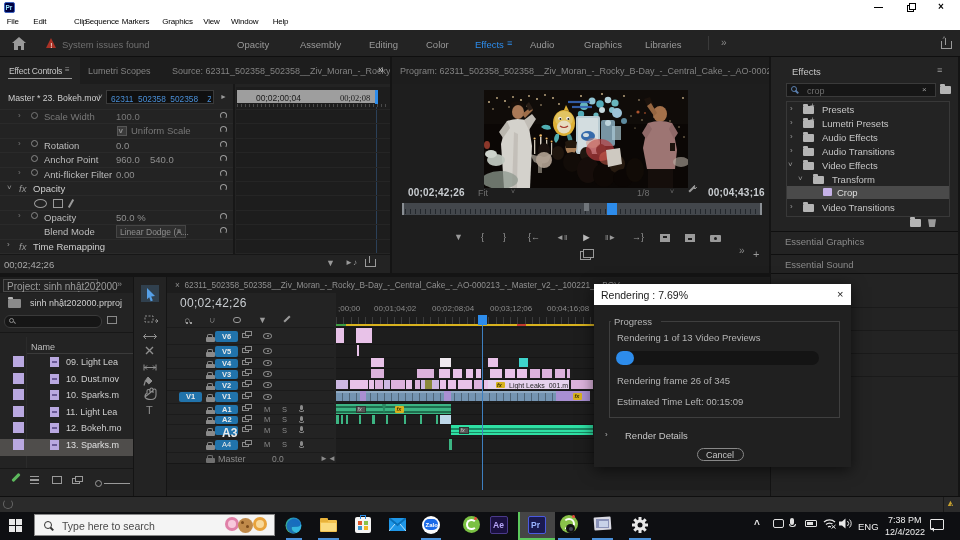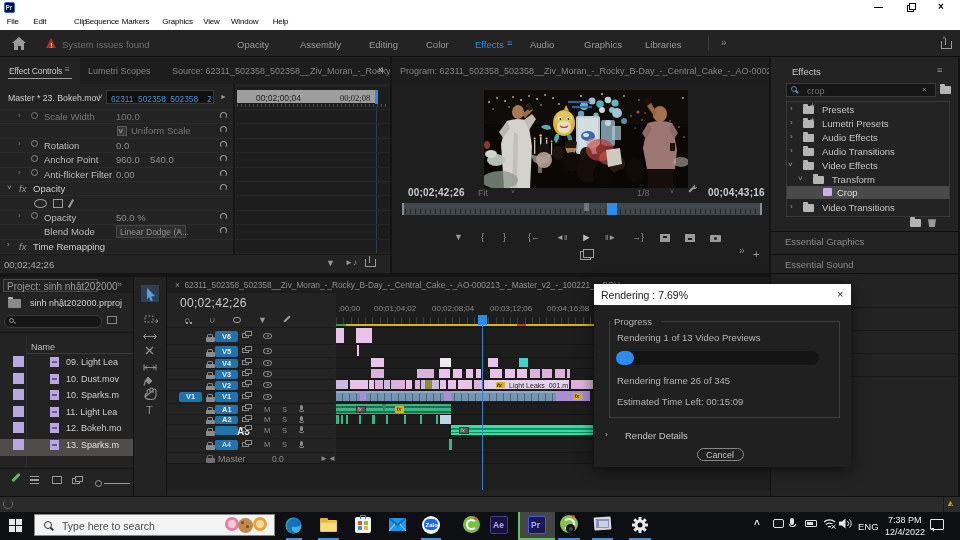--- a/index.html
+++ b/index.html
@@ -553,21 +553,21 @@
 <div class="abs" style="left:78px;top:137.5px;width:7px;height:5px;border:1px solid #8a8a8a;background:#232323;box-sizing:border-box;"></div>
 <div class="txt" style="left:97px;top:139.0px;font-size:7.5px;color:#8a8a8a;">M</div>
 <div class="txt" style="left:115px;top:139.0px;font-size:7.5px;color:#8a8a8a;">S</div>
 <div class="abs" style="left:133px;top:138.5px;width:3px;height:5px;background:#8a8a8a;border-radius:1.5px;"></div>
 <div class="abs" style="left:132px;top:143.5px;width:5px;height:2px;border:1px solid #8a8a8a;border-top:none;border-radius:0 0 2px 2px;box-sizing:border-box;"></div>
 <div class="abs" style="left:169px;top:147px;width:434px;height:1px;background:#161616;"></div>
 <div class="abs" style="left:0;top:147px;width:167px;height:1px;background:#1b1b1b;"></div>
 <div class="abs" style="left:40px;top:150.5px;width:6px;height:4px;border:1px solid #8a8a8a;border-bottom:none;border-radius:2px 2px 0 0;box-sizing:border-box;"></div>
 <div class="abs" style="left:38.5px;top:153.5px;width:9px;height:5px;background:#8a8a8a;border-radius:1px;"></div>
 <div class="abs" style="left:48px;top:148.5px;width:23px;height:9px;background:#2173ab;border-radius:2px;"></div>
-<div class="txt" style="left:70px;top:149.5px;font-size:10px;color:#eaeaea;font-weight:bold;">A3</div>
+<div class="txt" style="left:55px;top:149.5px;font-size:12px;color:#eaeaea;font-weight:bold;">A3</div>
 <div class="abs" style="left:75px;top:150.0px;width:7px;height:5px;border:1px solid #8a8a8a;box-sizing:border-box;"></div>
 <div class="abs" style="left:78px;top:148.0px;width:7px;height:5px;border:1px solid #8a8a8a;background:#232323;box-sizing:border-box;"></div>
 <div class="txt" style="left:97px;top:149.5px;font-size:7.5px;color:#8a8a8a;">M</div>
 <div class="txt" style="left:115px;top:149.5px;font-size:7.5px;color:#8a8a8a;">S</div>
 <div class="abs" style="left:133px;top:149.0px;width:3px;height:5px;background:#8a8a8a;border-radius:1.5px;"></div>
 <div class="abs" style="left:132px;top:154.0px;width:5px;height:2px;border:1px solid #8a8a8a;border-top:none;border-radius:0 0 2px 2px;box-sizing:border-box;"></div>
 <div class="abs" style="left:169px;top:161px;width:434px;height:1px;background:#161616;"></div>
 <div class="abs" style="left:0;top:161px;width:167px;height:1px;background:#1b1b1b;"></div>
 <div class="abs" style="left:40px;top:165.0px;width:6px;height:4px;border:1px solid #8a8a8a;border-bottom:none;border-radius:2px 2px 0 0;box-sizing:border-box;"></div>
 <div class="abs" style="left:38.5px;top:168.0px;width:9px;height:5px;background:#8a8a8a;border-radius:1px;"></div>

